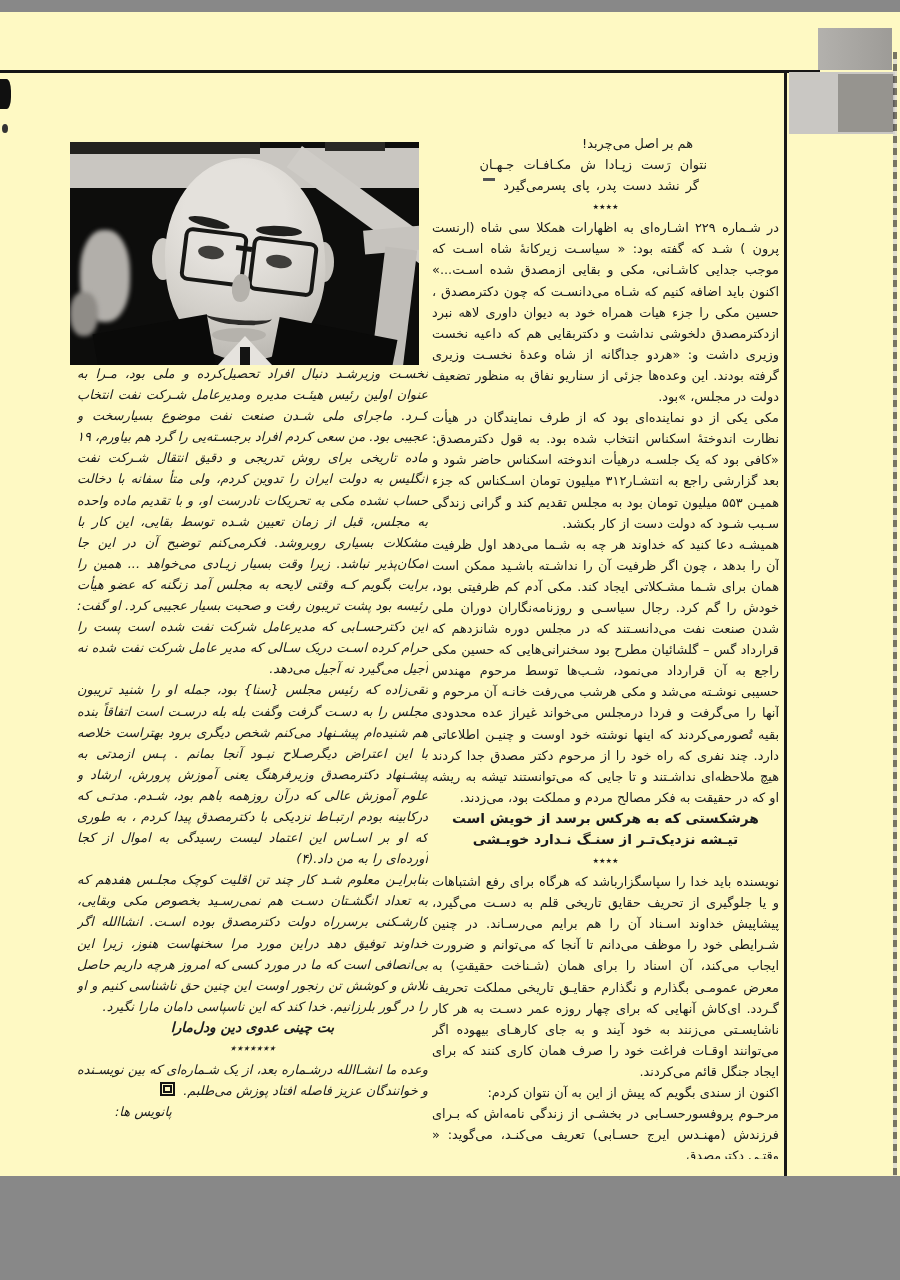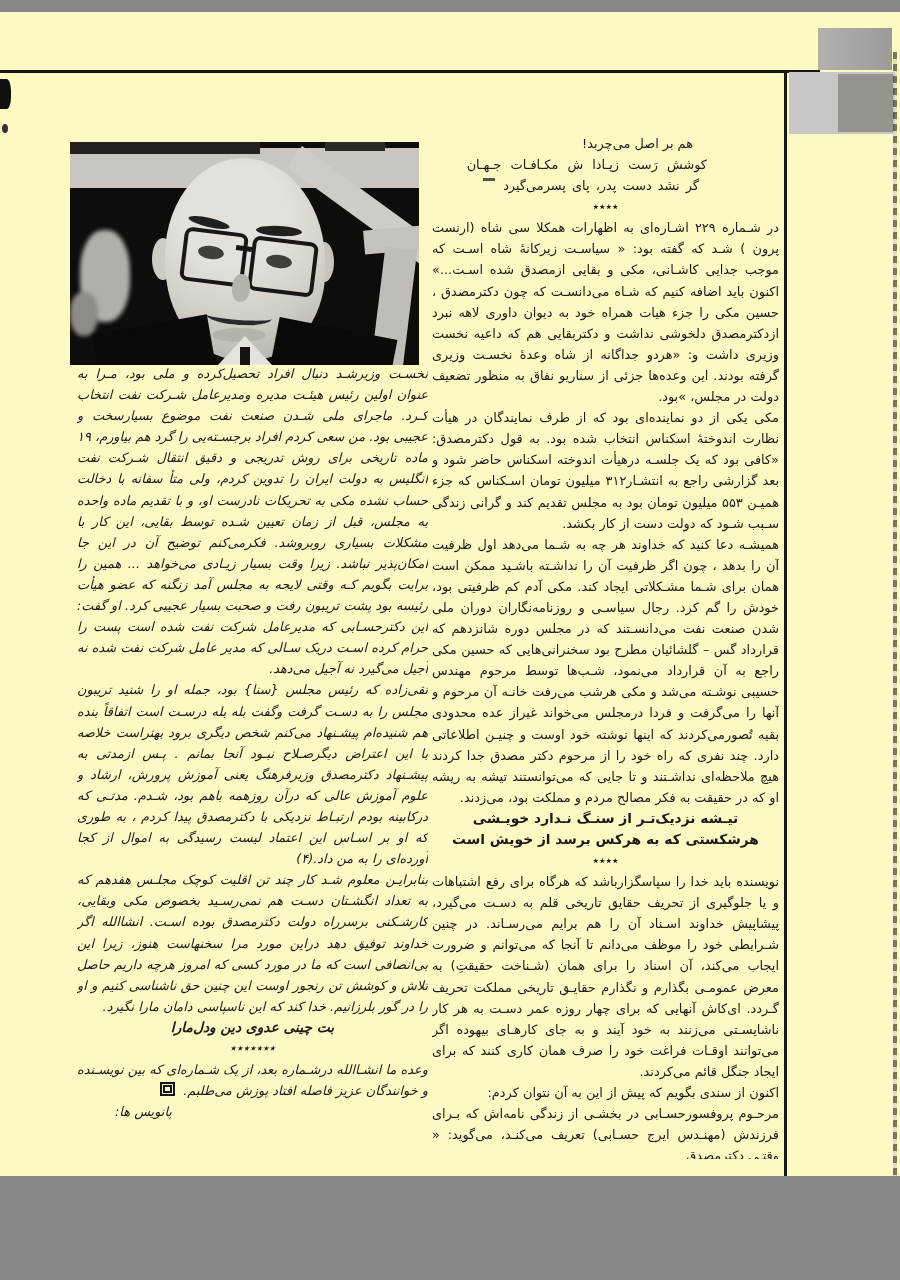--- a/index.html
+++ b/index.html
@@ -133,30 +133,30 @@
     <div class="ph-chin"></div>
     <div class="ph-suit-l"></div>
     <div class="ph-suit-r"></div>
     <div class="ph-shirt"></div>
     <div class="ph-tie"></div>
   </figure>
 
   <section class="col col-right">
     <div class="poem">
       <p class="pl1">هم بر اصل می‌چربد!</p>
-      <p class="pl2">کوشش رَست  زپـادا ش مکـافـات جـهـان</p>
+      <p class="pl2">نتوان رَست  زپـادا ش مکـافـات جـهـان</p>
       <p class="pl3">گر نشد دست پدر، پای پسرمی‌گیرد</p>
     </div>
     <p class="sep">٭٭٭٭</p>
     <p>در شـماره ۲۲۹ اشـاره‌ای به  اظهارات  همکلا سی شاه (ارنست پرون ) شـد که گفته بود: « سیاسـت زیرکانهٔ شاه اسـت که موجب جدایی کاشـانی، مکی و بقایی ازمصدق شده اسـت...» اکنون باید اضافه کنیم که شـاه می‌دانسـت که چون دکترمصدق ، حسین مکی را جزء هیات همراه خود به دیوان داوری لاهه نبرد ازدکترمصدق دلخوشی نداشت و دکتربقایی هم که داعیه نخست وزیری داشت و: «هردو جداگانه از شاه وعدهٔ نخسـت وزیری گرفته بودند. این وعده‌ها جزئی از سناریو نفاق به منظور تضعیف دولت در مجلس، »بود.</p>
     <p>مکی  یکی از دو نماینده‌ای بود که از طرف نمایندگان در هیأت  نظارت اندوختهٔ  اسکناس انتخاب شده بود. به قول دکترمصدق: «کافی بود که یک جلسـه درهیأت اندوخته اسکناس حاضر شود و بعد گزارشی راجع به انتشـار۳۱۲ میلیون تومان اسـکناس که جزء همیـن ۵۵۳ میلیون تومان بود به مجلس تقدیم کند و گرانی زندگی سـبب شـود که دولت دست از کار بکشد.</p>
     <p>همیشـه دعا کنید که خداوند هر چه به شـما می‌دهد اول ظرفیت آن را بدهد ، چون اگر ظرفیت آن را نداشـته باشـید ممکن است همان برای شـما مشـکلاتی ایجاد کند. مکی آدم کم ظرفیتی بود، خودش را گم کرد. رجال سیاسـی و روزنامه‌نگاران دوران ملی شدن صنعت نفت می‌دانسـتند که در مجلس دوره شانزدهم که قرارداد گس – گلشائیان مطرح بود سخنرانی‌هایی که حسین مکی راجع به آن قرارداد می‌نمود، شـب‌ها توسط مرحوم مهندس حسیبی نوشـته می‌شد و مکی هرشب می‌رفت خانـه آن مرحوم و آنها را می‌گرفت و فردا درمجلس می‌خواند غیراز عده محدودی بقیه  تُصورمی‌کردند که اینها نوشته خود اوست و چنیـن اطلاعاتی دارد. چند نفری که راه خود را از مرحوم دکتر مصدق جدا کردند هیچ ملاحظه‌ای نداشـتند و تا جایی که می‌توانستند تیشه به ریشه او که در حقیقت به فکر مصالح مردم و مملکت بود، می‌زدند.</p>
     <div class="couplet">
+      <p>هرشکستی که به هرکس برسد از خویش است</p>
       <p>تیـشه نزدیک‌تـر از سنـگ نـدارد خویـشی</p>
-      <p>هرشکستی که به هرکس برسد از خویش است</p>
     </div>
     <p class="sep">٭٭٭٭</p>
     <p>نویسنده باید خدا را سپاسگزارباشد که هرگاه برای رفع اشتباهات و یا جلوگیری از تحریف حقایق تاریخی قلم به دسـت می‌گیرد، پیشاپیش خداوند اسـناد آن را هم برایم می‌رسـاند. در چنین شـرایطی خود را موظف می‌دانم تا آنجا که می‌توانم و ضرورت ایجاب می‌کند، آن اسناد را برای همان (شـناخت حقیقتِ) به معرض عمومـی بگذارم و نگذارم حقایـق تاریخی مملکت تحریف گـردد. ای‌کاش آنهایی که برای چهار روزه عمر دسـت به هر کار ناشایسـتی می‌زنند به خود آیند و به جای کارهـای بیهوده اگر می‌توانند اوقـات فراغت خود را صرف همان کاری کنند که برای ایجاد جنگل قائم می‌کردند.</p>
     <p>اکنون از سندی بگویم که پیش از این به آن نتوان کردم:</p>
     <p>مرحـوم پروفسورحسـابی در بخشـی از زندگی نامه‌اش که بـرای فرزندش (مهنـدس ایرج حسـابی) تعریف می‌کنـد، می‌گوید: « وقتـی دکترمصدق</p>
   </section>
 
   <section class="col col-left">
     <p>نخسـت وزیرشـد دنبال افراد تحصیل‌کرده و ملی بود، مـرا به عنوان اولین رئیس هیئـت مدیره ومدیرعامل شـرکت نفت انتخاب کـرد. ماجرای ملی شـدن صنعت نفت موضوع بسیارسخت و عجیبی بود. من سعی کردم افراد برجسـته‌یی را گرد هم بیاورم، ۱۹ ماده تاریخی برای روش تدریجی و دقیق انتقال شـرکت نفت انگلیس به دولت ایران را تدوین کردم، ولی متأ سفانه با دخالت حساب نشده مکی به تحریکات نادرست او، و با تقدیم ماده واحده به مجلس، قبل از زمان تعیین شـده توسط بقایی، این کار با مشکلات بسیاری روبروشد. فکرمی‌کنم توضیح آن در این جا امکان‌پذیر نباشد. زیرا وقت بسیار زیـادی می‌خواهد ... همین را برایت بگویم کـه وقتی لایحه به مجلس آمد زنگنه که عضو هیأت رئیسه بود پشت تریبون رفت و صحبت بسیار عجیبی کرد. او گفت: این دکترحسـابی که مدیرعامل شرکت نفت شده است پست را حرام کرده اسـت دریک سـالی که مدیر عامل شرکت نفت شده نه آجیل می‌گیرد نه آجیل می‌دهد.</p>
     <p>تقی‌زاده که رئیس مجلس {سنا} بود، جمله او را شنید تریبون مجلس را به دسـت گرفت وگفت بله بله درسـت است اتفاقاً بنده هم شنیده‌ام پیشـنهاد می‌کنم شخص دیگری برود بهتراست خلاصه با این اعتراض دیگرصـلاح نبـود آنجا بمانم . پـس ازمدتی به پیشـنهاد دکترمصدق وزیرفرهنگ یعنی آموزش پرورش، ارشاد و علوم آموزش عالی که درآن روزهمه باهم بود، شـدم. مدتـی که درکابینه بودم ارتبـاط نزدیکی با دکترمصدق پیدا کردم ، به طوری که او بر اسـاس این اعتماد لیست رسیدگی به اموال از کجا آورده‌ای را به من داد.(۴)</p>

